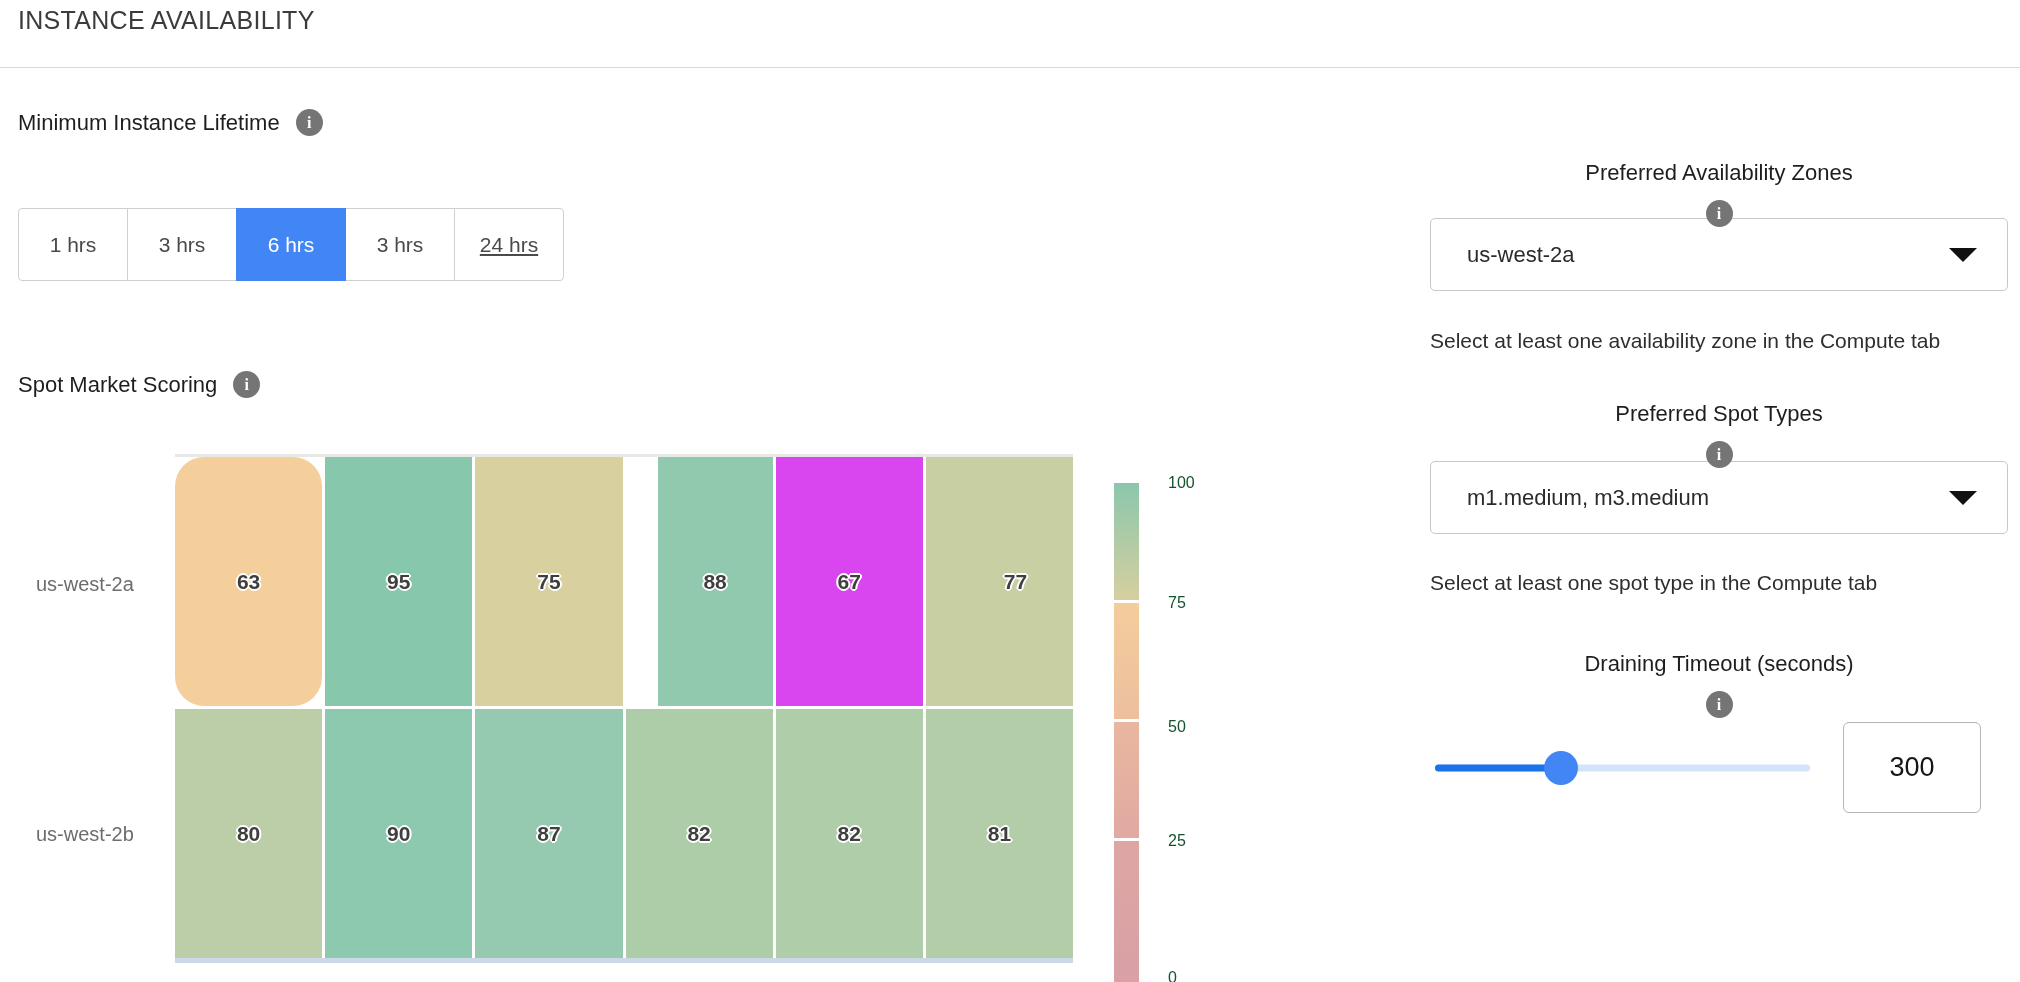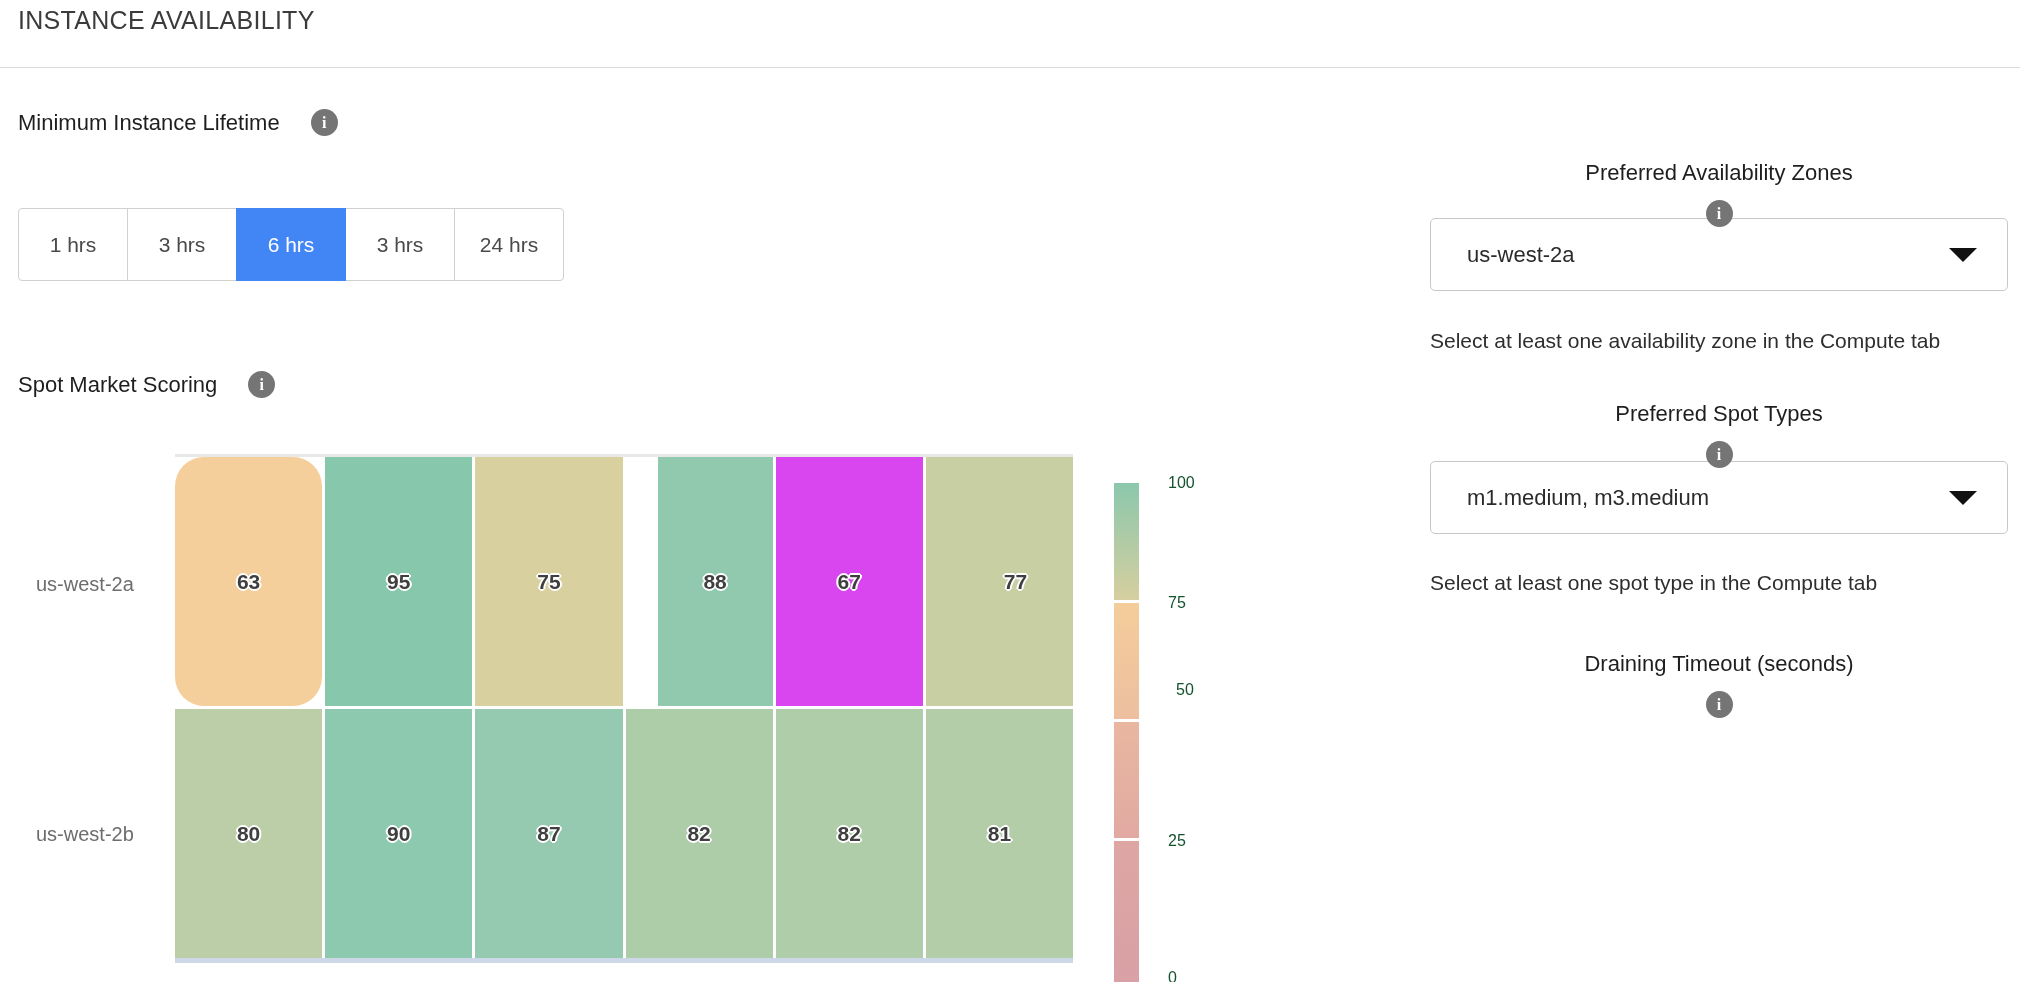--- a/index.html
+++ b/index.html
@@ -8,38 +8,38 @@
     font-family:"Liberation Sans",sans-serif;color:#1e1e1e;
   }
   
   .page-title{
     position:absolute;left:18px;top:6px;font-size:25px;color:#3b3b3b;
     letter-spacing:.3px;
   }
   .divider{position:absolute;left:0;right:0;top:67px;height:1px;background:#dadada;}
 
   
-  .label-row{position:absolute;display:flex;align-items:center;gap:31px;
+  .label-row{position:absolute;display:flex;align-items:center;gap:16px;
     font-size:22px;color:#1e1e1e;}
   .info-icon{
     width:27px;height:27px;border-radius:50%;background:#757575;color:#fff;
     display:flex;align-items:center;justify-content:center;
     font-size:16px;font-weight:bold;flex:0 0 auto;cursor:pointer;
     font-family:"Liberation Serif",serif;
   }
 
   
   .btn-group{position:absolute;left:18px;top:208px;display:flex;}
   .btn{
     width:110px;height:73px;background:#fff;border:1px solid #d0d0d0;
     margin-left:-1px;display:flex;align-items:center;justify-content:center;
     font-size:21px;color:#4a4a4a;cursor:pointer;box-sizing:border-box;
   }
   .btn:first-child{margin-left:0;border-radius:4px 0 0 4px;}
-  .btn:last-child{border-radius:0 4px 4px 0;}
+  .btn:last-child{border-radius:0 4px 4px 0;text-decoration:underline;}
   .btn.selected{color:#fff;border-color:transparent;z-index:1;}
 
   
   .hm-topstrip{position:absolute;left:175px;top:454px;width:898px;height:3px;background:#e8e8e6;}
   .hm-grid{
     position:absolute;left:175px;top:457px;width:898px;height:501px;
     display:grid;grid-template-columns:repeat(6,1fr);grid-template-rows:1fr 1fr;gap:3px;
   }
   .hm-cell{
     display:flex;align-items:center;justify-content:center;
@@ -135,21 +135,21 @@
 
 <div class="colorbar" id="colorbar">
     <div class="cb-seg" style="height: 117px; background: linear-gradient(rgb(139, 199, 172), rgb(214, 207, 159));"></div>
     <div class="cb-seg" style="height: 116px; background: linear-gradient(rgb(244, 205, 155), rgb(237, 191, 159));"></div>
     <div class="cb-seg" style="height: 116px; background: linear-gradient(rgb(233, 183, 160), rgb(225, 169, 162));"></div>
     <div class="cb-seg" style="height: 170px; background: linear-gradient(rgb(222, 166, 163), rgb(216, 159, 166));"></div>
   </div>
 <div id="colorbar-ticks">
     <div class="cb-tick" style="top: 470px;">100</div>
     <div class="cb-tick" style="top: 590px;">75</div>
-    <div class="cb-tick" style="top: 677px; margin-left: 8px;">50</div>
+    <div class="cb-tick" style="top: 714px;">50</div>
     <div class="cb-tick" style="top: 828px;">25</div>
     <div class="cb-tick" style="top: 965px;">0</div>
   </div>
 
 <div class="right-panel">
 
   <div class="rp-label">
     <span>Preferred Availability Zones</span>
     <span class="info-icon">i</span>
   </div>
@@ -166,14 +166,22 @@
   <div class="dropdown mt-drop2">
     <span>m1.medium, m3.medium</span>
     <span class="caret"></span>
   </div>
   <div class="helper mt-helper2">Select at least one spot type in the Compute tab</div>
 
   <div class="rp-label mt-label3">
     <span>Draining Timeout (seconds)</span>
     <span class="info-icon">i</span>
   </div>
+  <div class="slider-row">
+    <div class="slider" id="dt-slider">
+      <div class="track" style="background: rgb(210, 227, 252);"></div>
+      <div class="fill" style="background: rgb(26, 115, 232); width: 33.6%;"></div>
+      <div class="thumb" style="background: rgb(66, 133, 244); left: 33.6%;"></div>
+    </div>
+    <input class="value-box" value="300" style="">
+  </div>
 
 </div>
 
 </body></html>

